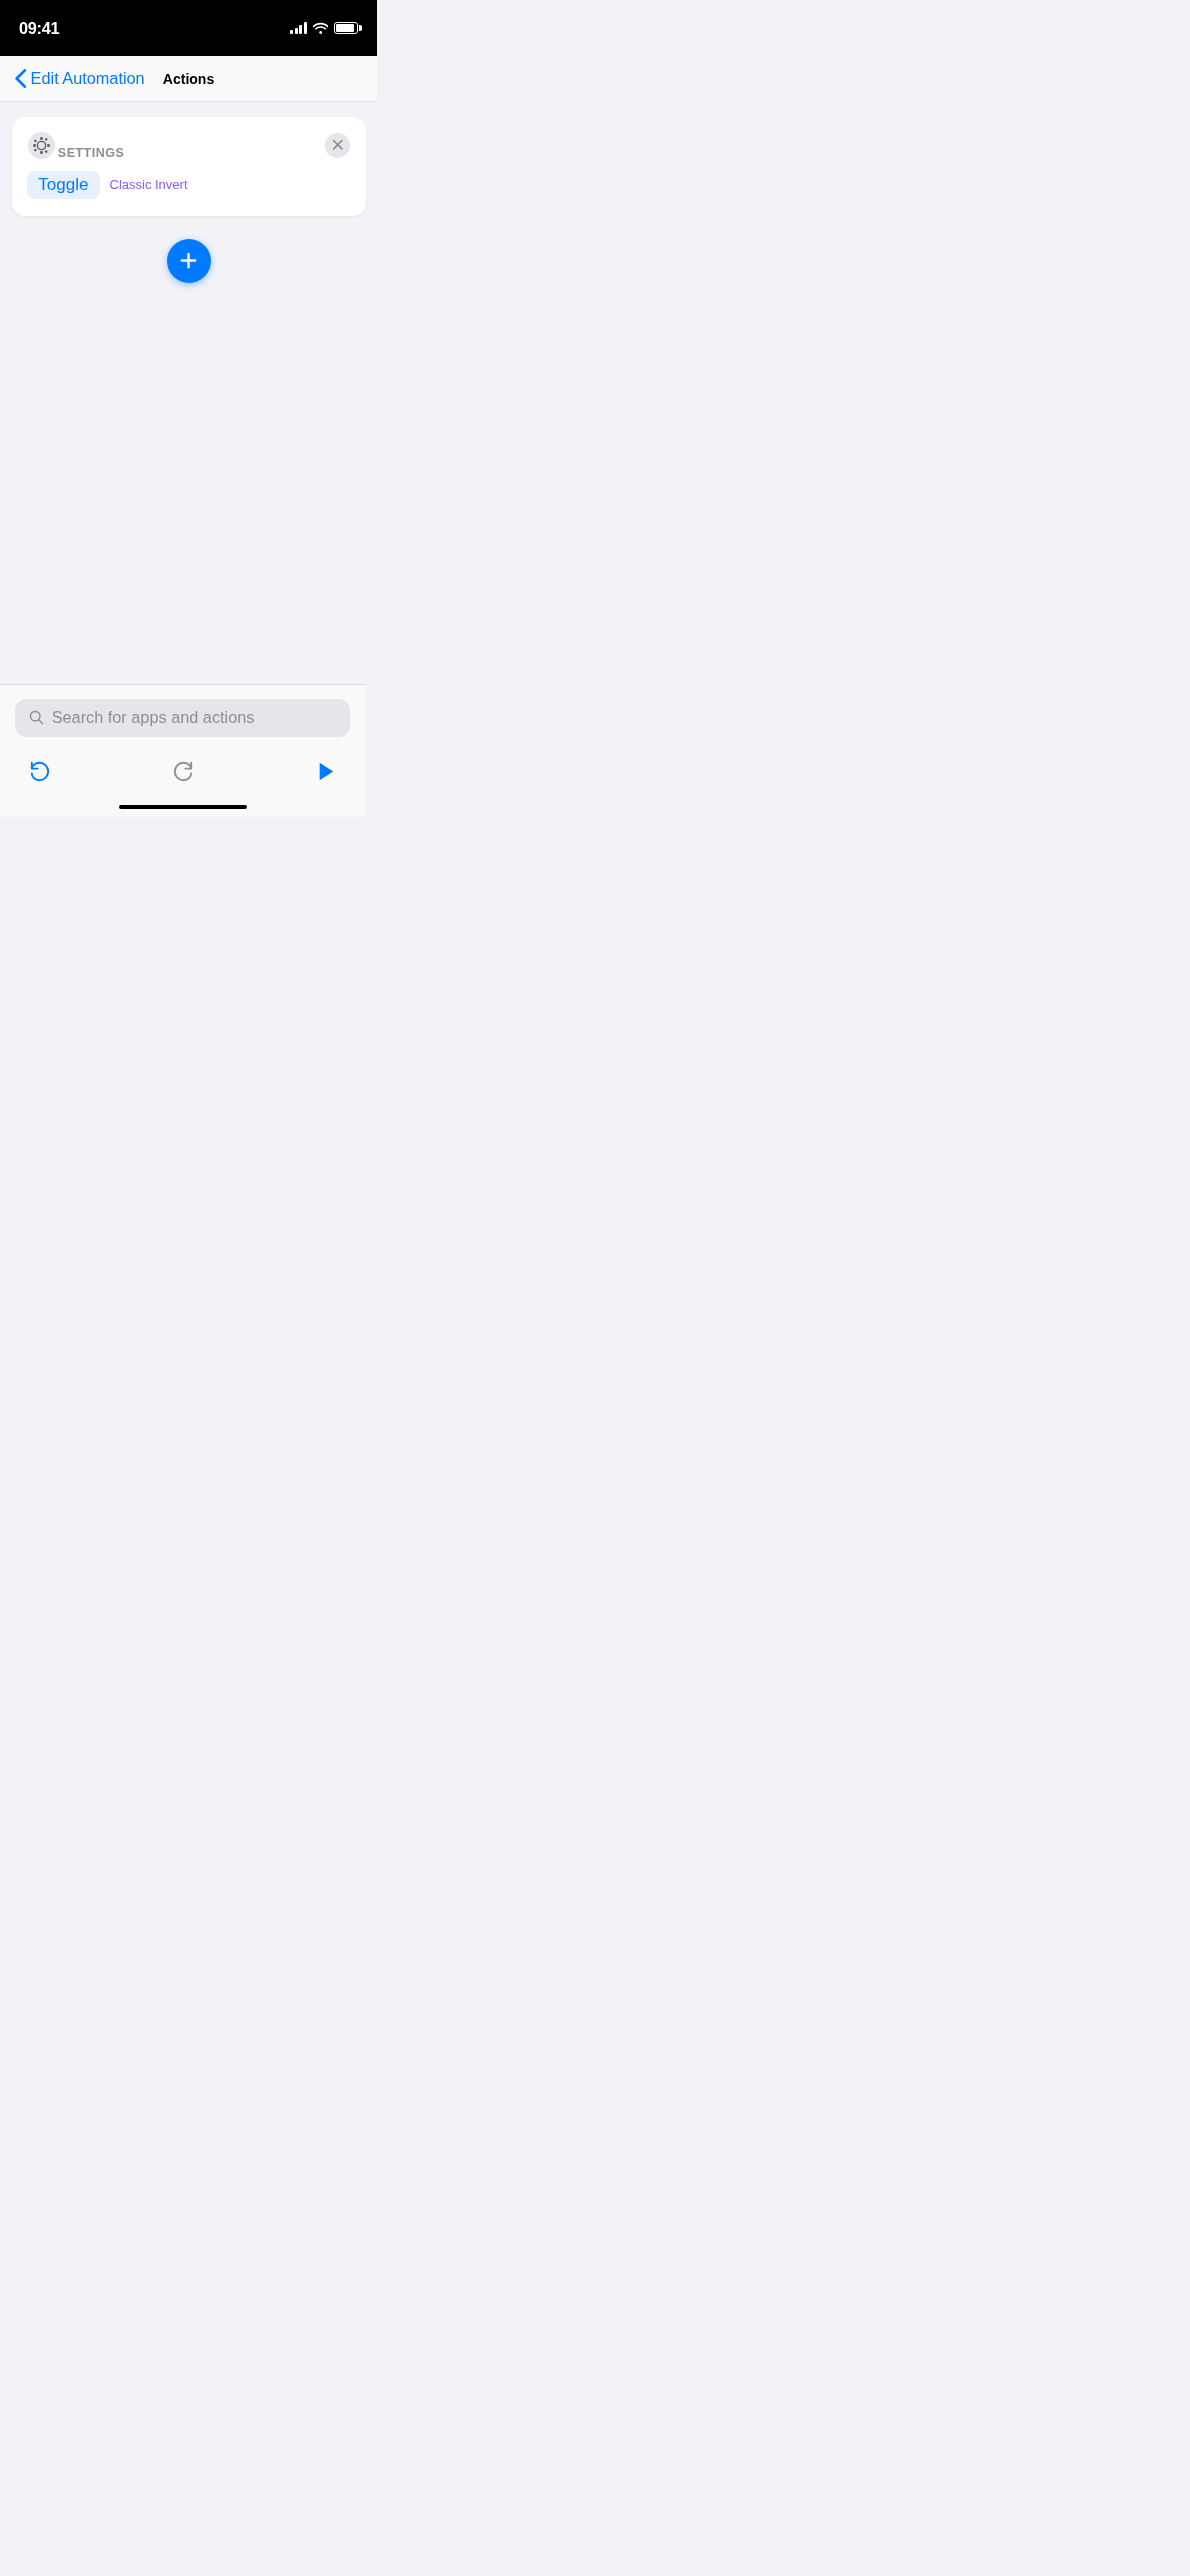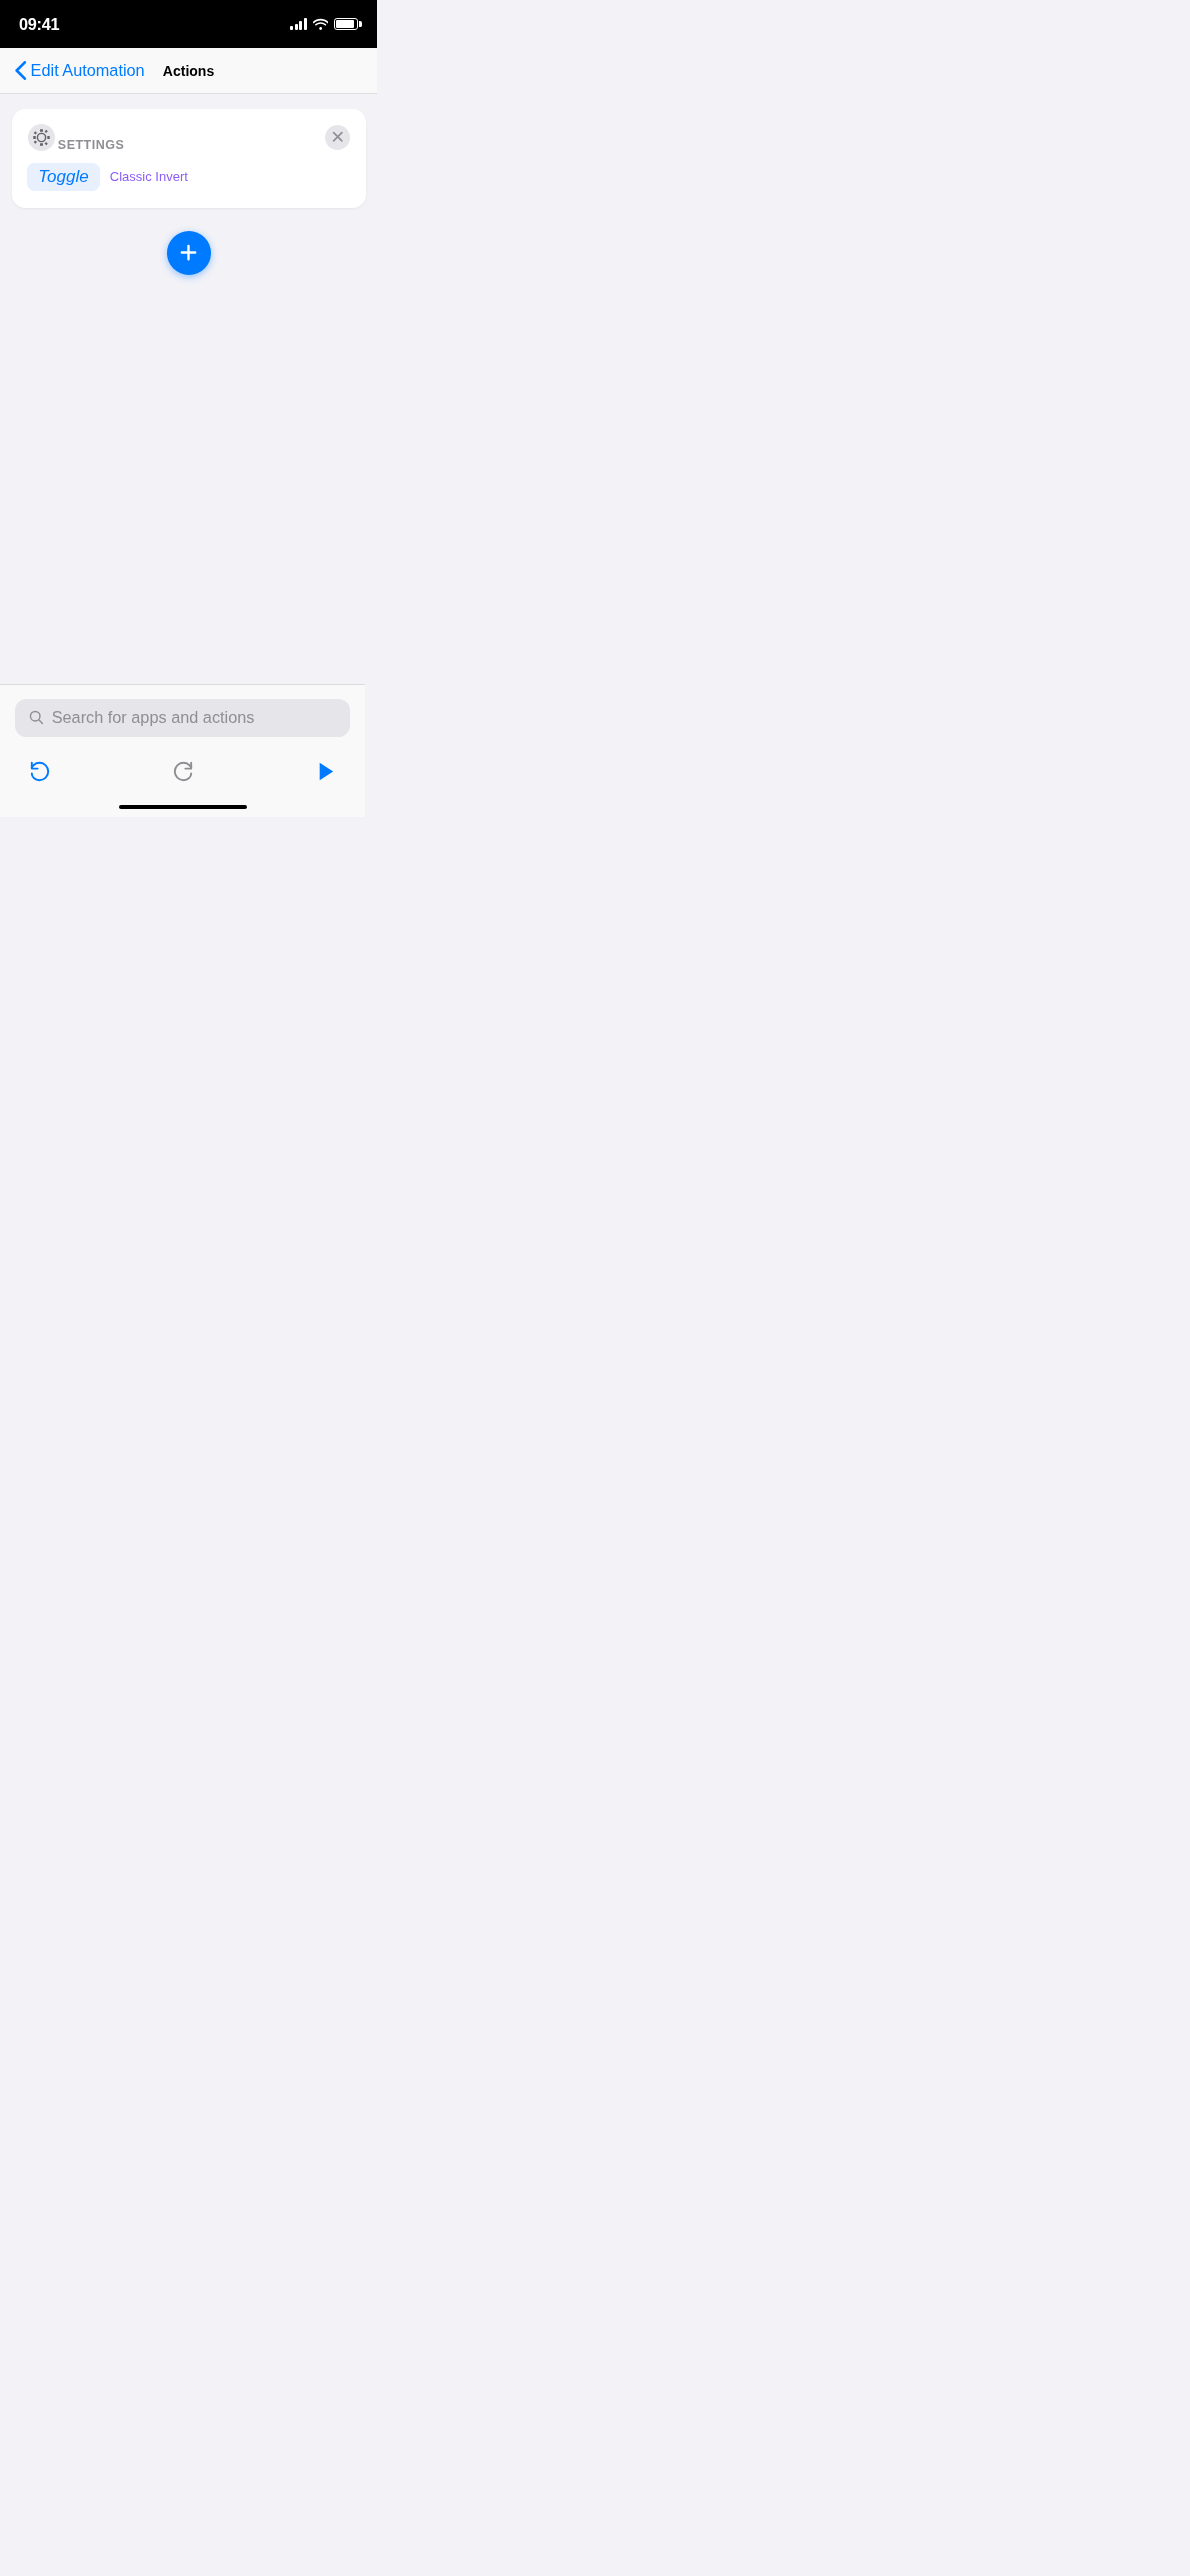--- a/index.html
+++ b/index.html
@@ -11,21 +11,21 @@
       background: #f2f2f7;
       font-family: -apple-system, 'SF Pro Display', 'Helvetica Neue', Arial, sans-serif;
       overflow: hidden;
       position: relative;
     }
 
     
     .status-bar {
       background: #000;
       color: #fff;
-      height: 48px;
+      height: 56px;
       display: flex;
       align-items: center;
       justify-content: space-between;
       padding: 0 19px;
       font-size: 14.4px;
       font-weight: 600;
     }
 
     .status-bar .time {
       font-weight: 700;
@@ -185,21 +185,20 @@
     }
 
     .toggle-badge {
       background: #e8f0fe;
       color: #007aff;
       font-size: 17px;
       font-weight: 500;
       padding: 3.8px 11.5px;
       border-radius: 7.7px;
       cursor: pointer;
-      font-style: italic;
     }
 
     .action-text {
       font-size: 13px;
       font-weight: 400;
       color: #8b5cf6;
     }
 
     
     .add-button-wrap {

